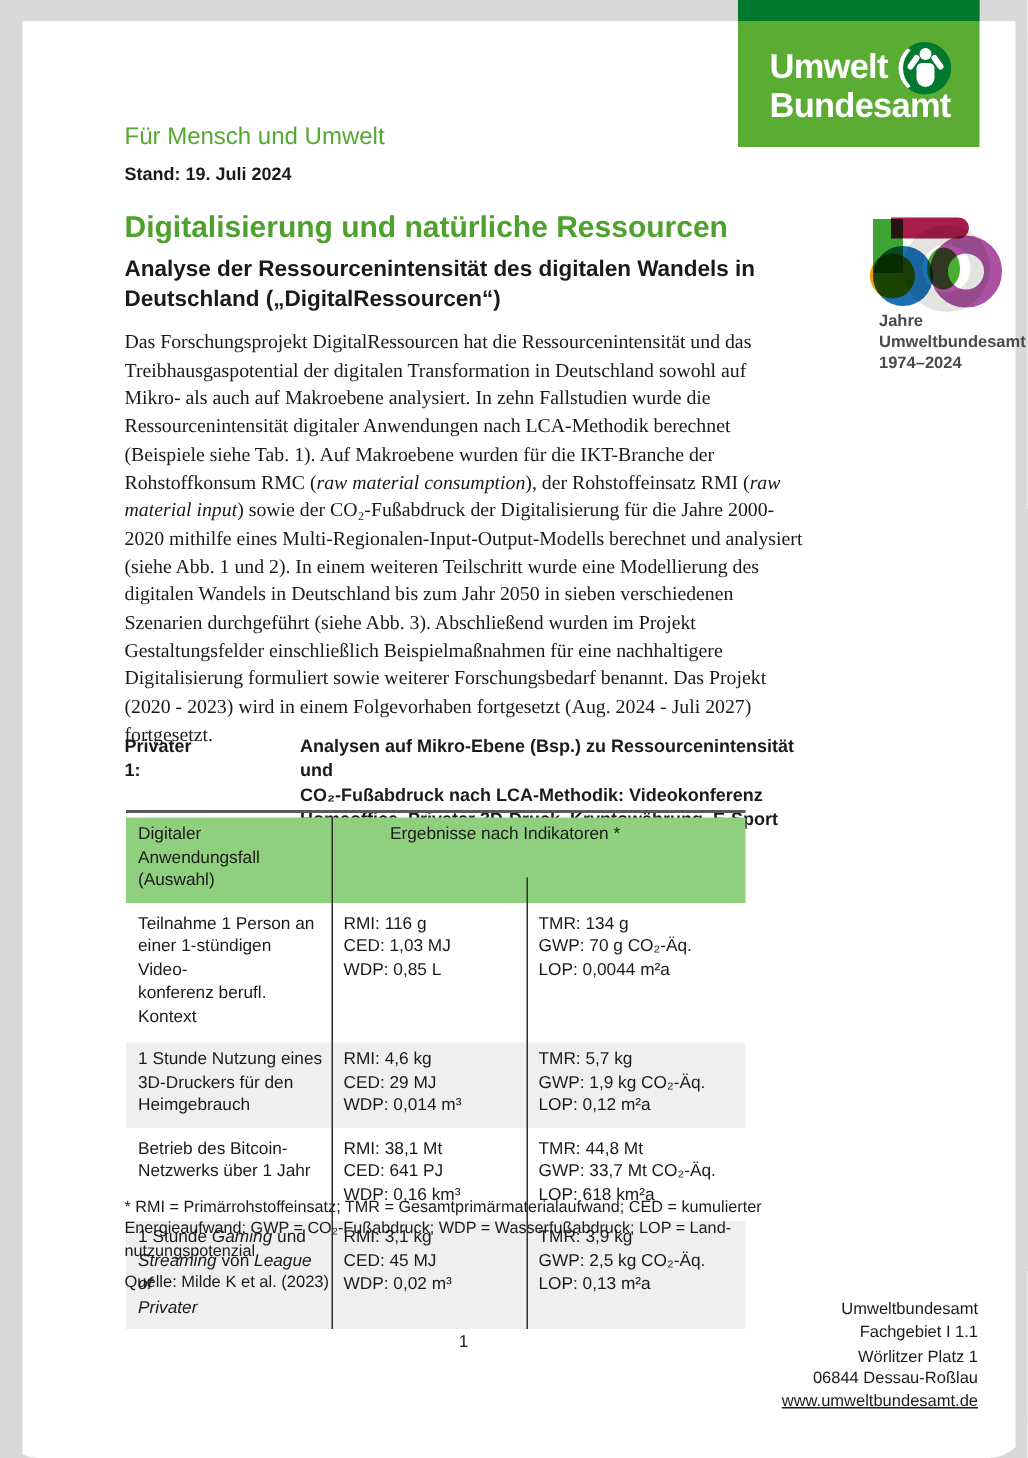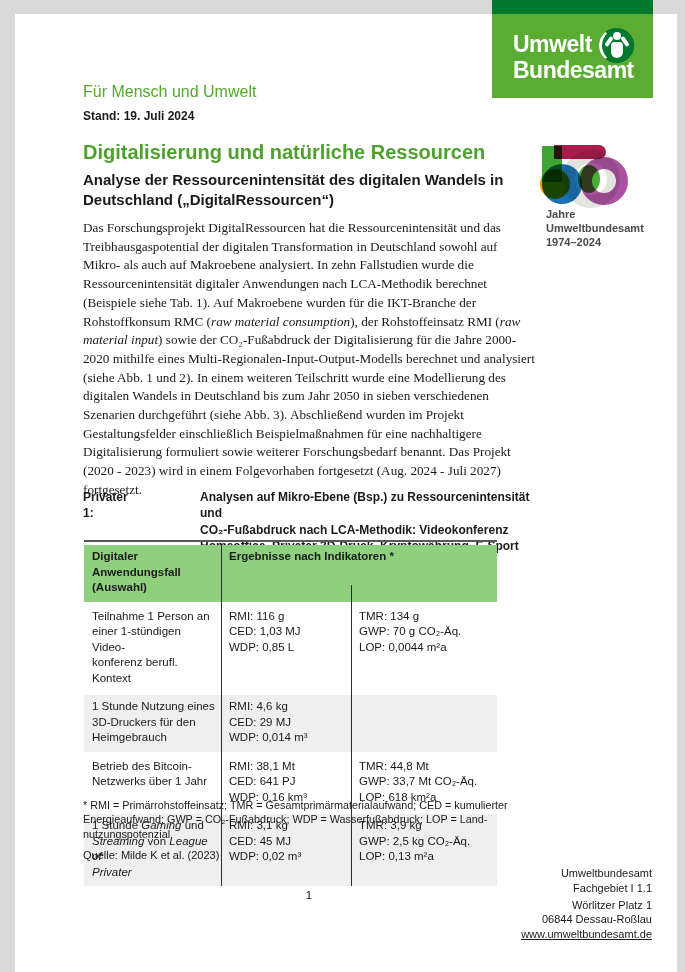--- a/index.html
+++ b/index.html
@@ -5,21 +5,21 @@
   :root{
     --page-bg:#d9d9d9; --sheet:#ffffff; --text:#1a1a1a;
     --green-dark:#00792e; --green-mid:#5bac33; --green-title:#4fa12e; --green-tag:#54a82f;
     --table-head:#8fd07f; --row-alt:#efefef; --rule:#595959; --line:#2e2e2e;
     --logo-crimson:#a81d4c; --logo-orange:#f29a02; --logo-blue:#1c70b5; --logo-purple:#9b3390;
     --logo-green:#3ea535; --logo-lgreen:#49ad33; --logo-gray:#e3e3df; --logo-text:#4a4a4a;
   }
   *{margin:0;padding:0;box-sizing:border-box;}
   html,body{width:685px;}
   body{font-family:"Liberation Sans",sans-serif;background:var(--page-bg);color:var(--text);}
-  .canvas{position:relative;width:685px;height:972px;background:var(--page-bg);overflow:hidden;}
+  .canvas{position:relative;width:685px;height:972px;background:var(--page-bg);overflow:hidden;border-radius:26px;}
   .sheet{position:absolute;left:15px;top:14px;width:662px;height:958px;background:var(--sheet);}
 
   
   .uba-logo{position:absolute;left:492px;top:0;width:161px;height:98px;background:var(--green-mid);}
   .uba-logo .topbar{position:absolute;left:0;top:0;width:100%;height:14px;background:var(--green-dark);}
   .uba-logo .wordmark{position:absolute;left:21px;top:31px;color:#fff;font-weight:bold;font-size:23px;line-height:26px;letter-spacing:-0.5px;}
   .uba-icon{position:absolute;left:107px;top:28px;width:35px;height:35px;border-radius:50%;background:var(--green-dark);overflow:hidden;}
   .uba-icon .crescent{position:absolute;left:-9px;top:3px;width:22px;height:29px;border-radius:50%;background:#fff;}
   .uba-icon .core{position:absolute;left:3px;top:1px;width:33px;height:33px;border-radius:50%;background:var(--green-dark);}
   .uba-icon .head{position:absolute;left:14px;top:4px;width:8px;height:8px;border-radius:50%;background:#fff;}
@@ -28,42 +28,42 @@
   .uba-icon .arm.l{left:8px;top:8px;transform:rotate(35deg);}
   .uba-icon .arm.r{left:24px;top:8px;transform:rotate(-35deg);}
 
   .tagline{position:absolute;left:83px;top:83px;font-size:16px;color:var(--green-tag);}
   .dateline{position:absolute;left:83px;top:109px;font-size:12px;font-weight:bold;}
   .title{position:absolute;left:83px;top:141px;font-size:20px;font-weight:bold;color:var(--green-title);}
   .subtitle{position:absolute;left:83px;top:170px;width:500px;font-size:15px;font-weight:bold;line-height:20px;}
   .intro{position:absolute;left:83px;top:219px;width:452px;font-family:"Liberation Serif",serif;font-size:13.2px;line-height:18.7px;}
 
   
-  .anniv{position:absolute;left:540px;top:143px;width:100px;height:115px;isolation:isolate;}
+  .anniv{position:absolute;left:580px;top:143px;width:100px;height:115px;isolation:isolate;}
   .anniv .shape{position:absolute;mix-blend-mode:multiply;}
   .a-green{left:2px;top:3px;width:20px;height:36px;background:var(--logo-green);}
   .a-crimson{left:14px;top:2px;width:52px;height:14px;background:var(--logo-crimson);border-radius:0 7px 7px 0;}
   .a-blue{left:2px;top:21px;width:40px;height:40px;border-radius:50%;background:var(--logo-blue);}
   .a-orange{left:0px;top:26px;width:30px;height:30px;border-radius:50%;background:var(--logo-orange);}
   .a-gray{left:22px;top:7px;width:58px;height:58px;border-radius:50%;border:13px solid var(--logo-gray);background:transparent;mix-blend-mode:normal;}
   .a-purple{left:40px;top:14px;width:48px;height:48px;border-radius:50%;border:12px solid var(--logo-purple);opacity:.85;}
   .a-lgreen{left:38px;top:22px;width:22px;height:28px;border-radius:50%;background:var(--logo-lgreen);}
   .a-head{left:43px;top:0px;width:11px;height:11px;border-radius:50%;background:#fff;mix-blend-mode:normal;}
   .a-torso{left:41px;top:12px;width:15px;height:18px;background:#fff;border-radius:3px 3px 8px 8px;mix-blend-mode:normal;opacity:.95;}
   .anniv-text{position:absolute;left:6px;top:64px;font-size:11px;font-weight:bold;color:var(--logo-text);line-height:14px;white-space:nowrap;}
 
   
   .caption{position:absolute;left:83px;top:489px;font-size:12px;font-weight:bold;line-height:16.3px;}
   .caption .cap-label{position:absolute;left:0;top:0;}
   .caption .cap-text{position:absolute;left:117px;top:0;width:330px;}
   .rule{position:absolute;left:84px;top:540px;width:413px;height:2px;background:var(--rule);}
 
   
   .tbl{position:absolute;left:84px;top:545px;width:413px;font-size:11.5px;line-height:15.5px;}
-  .thead{display:flex;background:var(--table-head);font-weight:bold;}
+  .thead{display:flex;background:var(--table-head);font-weight:normal;gap:31px;}
   .thead .h1{width:137px;padding:4px 6px 6px 8px;}
   .thead .h2{width:236px;padding:4px 6px 6px 8px;}
   .trow{display:flex;margin-top:3px;}
   .trow:nth-child(odd){background:#fff;}
   .trow:nth-child(even){background:var(--row-alt);}
   .trow .c1{width:137px;padding:4px 6px 6px 8px;}
   .trow .c2{width:130px;padding:4px 6px 6px 8px;}
   .trow .c3{width:146px;padding:4px 6px 6px 8px;}
   .vline{position:absolute;width:1px;background:var(--line);z-index:2;}
   .vl-1{left:137px;top:0;bottom:0;}
@@ -139,20 +139,21 @@
     </div>
     <div class="tbody">
       <div class="trow">
         <div class="c1"><span>Teilnahme 1 Person an</span><br><span>einer 1-stündigen Video-</span><br><span>konferenz berufl. Kontext</span></div>
         <div class="c2"><span>RMI: 116 g</span><br><span>CED: 1,03 MJ</span><br><span>WDP: 0,85 L</span></div>
         <div class="c3"><span>TMR: 134 g</span><br><span>GWP: 70 g CO₂-Äq.</span><br><span>LOP: 0,0044 m²a</span></div>
       </div>
       <div class="trow">
         <div class="c1"><span>1 Stunde Nutzung eines</span><br><span>3D-Druckers für den</span><br><span>Heimgebrauch</span></div>
         <div class="c2"><span>RMI: 4,6 kg</span><br><span>CED: 29 MJ</span><br><span>WDP: 0,014 m³</span></div>
+        <div class="c3"><span>TMR: 5,7 kg</span><br><span>GWP: 1,9 kg CO₂-Äq.</span><br><span>LOP: 0,12 m²a</span></div>
       </div>
       <div class="trow">
         <div class="c1"><span>Betrieb des Bitcoin-</span><br><span>Netzwerks über 1 Jahr</span></div>
         <div class="c2"><span>RMI: 38,1 Mt</span><br><span>CED: 641 PJ</span><br><span>WDP: 0,16 km³</span></div>
         <div class="c3"><span>TMR: 44,8 Mt</span><br><span>GWP: 33,7 Mt CO₂-Äq.</span><br><span>LOP: 618 km²a</span></div>
       </div>
       <div class="trow">
         <div class="c1"><span>1 Stunde </span><span class="i">Gaming</span><span> und</span><br><span class="i">Streaming</span><span> von </span><span class="i">League of</span><br><span class="i">Privater</span></div>
         <div class="c2"><span>RMI: 3,1 kg</span><br><span>CED: 45 MJ</span><br><span>WDP: 0,02 m³</span></div>
         <div class="c3"><span>TMR: 3,9 kg</span><br><span>GWP: 2,5 kg CO₂-Äq.</span><br><span>LOP: 0,13 m²a</span></div>

